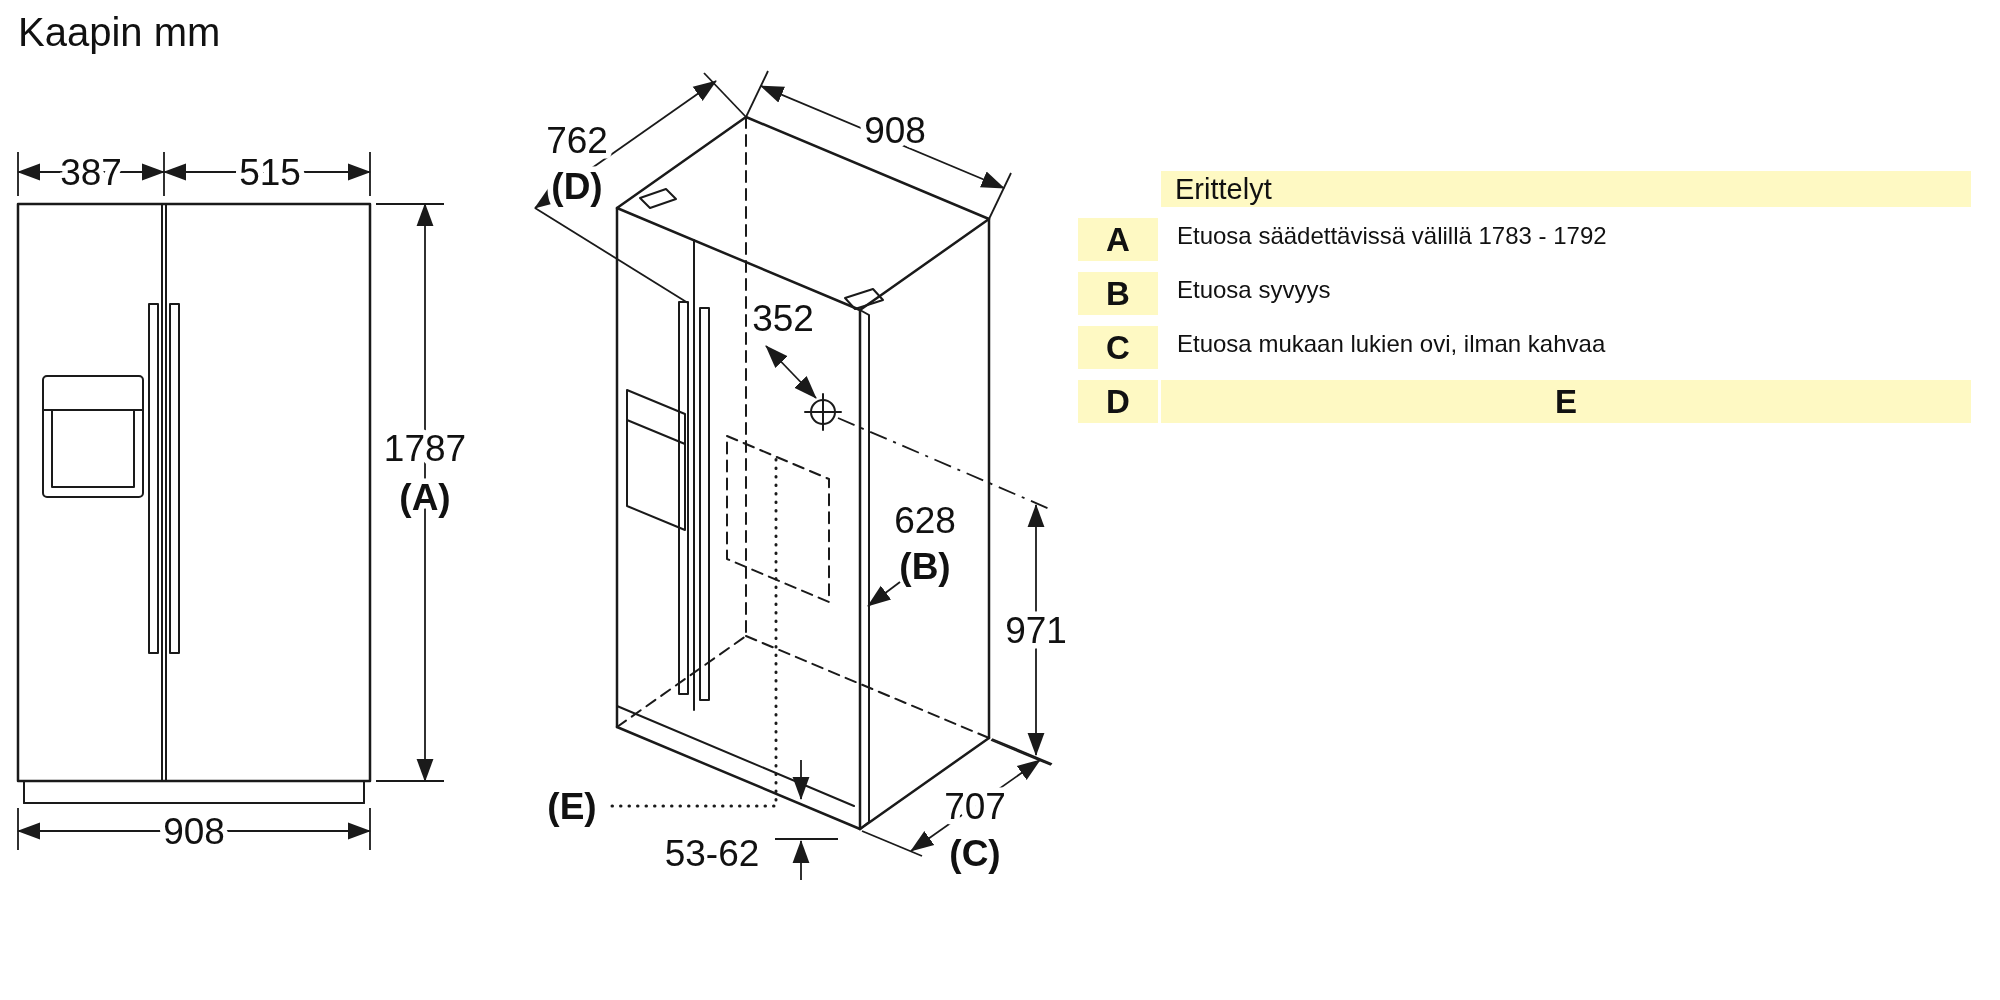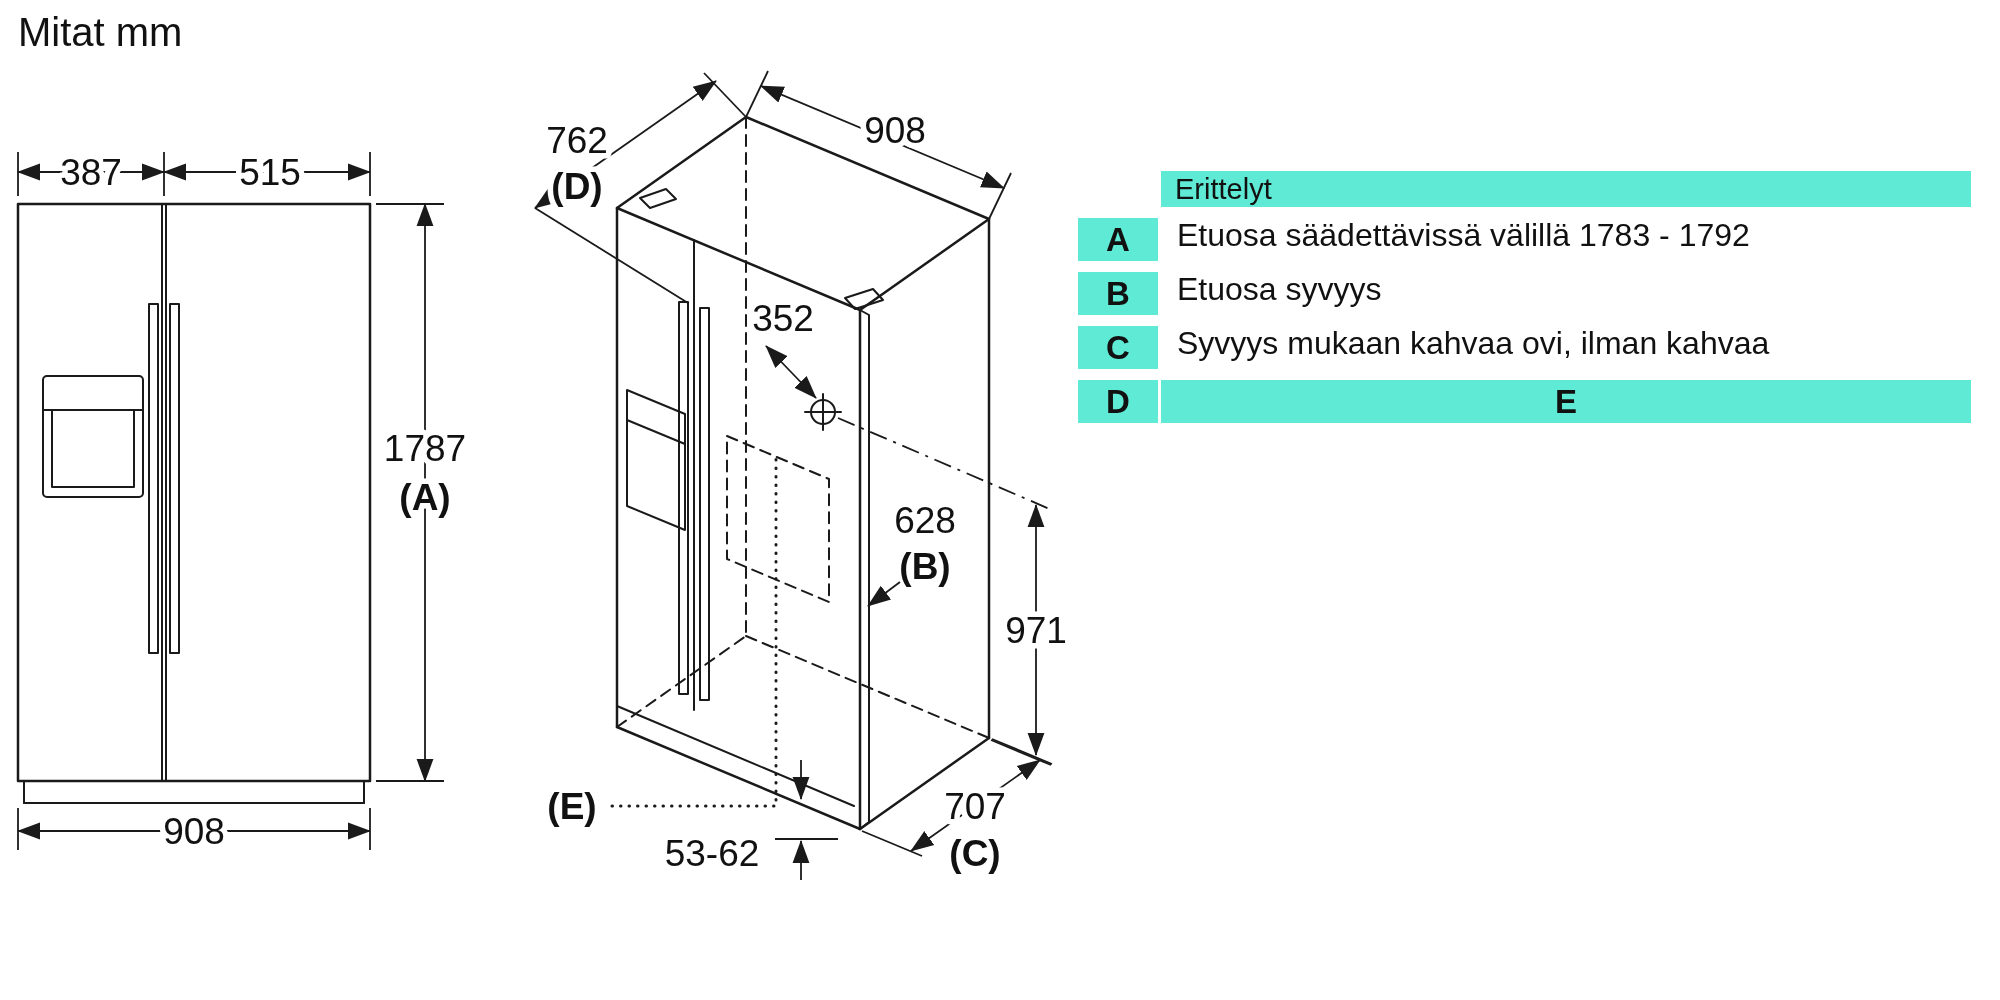--- a/index.html
+++ b/index.html
@@ -13,29 +13,29 @@
   .dash{stroke-dasharray:11 7;}
   .dashdot{stroke-dasharray:18 7 3 7;}
   .dot{stroke-dasharray:0.5 8;stroke-linecap:round;stroke-width:3;}
   .dim{font-family:"Liberation Sans",sans-serif;font-size:37px;fill:#111;text-anchor:middle;
        paint-order:stroke;stroke:#fff;stroke-width:11px;stroke-linejoin:round;}
   .b{font-weight:bold;}
   #ah path{fill:#1a1a1a;stroke:none;}
   .legend{position:absolute;left:1078px;top:163px;width:893px;}
   .grid{display:grid;grid-template-columns:80px 1fr;grid-template-rows:44px repeat(5,51px);gap:3px;}
   .cell{display:flex;align-items:center;}
-  .gray{background:#5eead4;margin-top:8px;}
+  .gray{background:#fef9c3;margin-top:8px;}
   .hdr{padding-left:14px;font-size:29px;}
   .key{justify-content:center;font-size:33px;font-weight:bold;}
-  .txt{padding-left:16px;font-size:32px;}
+  .txt{padding-left:16px;font-size:24px;}
 </style>
 </head>
 <body>
 
-<div class="title">Mitat mm</div>
+<div class="title">Kaapin mm</div>
 
 <svg class="drawing" width="2000" height="1000" viewBox="0 0 2000 1000">
   <defs>
     <marker id="ah" viewBox="0 0 12 10" refX="11.5" refY="5" markerWidth="13" markerHeight="11" orient="auto-start-reverse">
         <path d="M0,0.6 L12,5 L0,9.4 z"></path>
       </marker>
   </defs>
 
   <g>
     <rect class="ln" x="18" y="204" width="352" height="577"></rect>
@@ -162,19 +162,19 @@
     <div class="cell"></div>
     <div class="cell gray hdr">Erittelyt</div>
 
     <div class="cell gray key">A</div>
     <div class="cell txt">Etuosa säädettävissä välillä 1783 - 1792</div>
 
     <div class="cell gray key">B</div>
     <div class="cell txt">Etuosa syvyys</div>
 
     <div class="cell gray key">C</div>
-    <div class="cell txt">Syvyys mukaan kahvaa ovi, ilman kahvaa</div>
+    <div class="cell txt">Etuosa mukaan lukien ovi, ilman kahvaa</div>
 
     <div class="cell gray key">D</div>
 
     <div class="cell gray key">E</div>
   </div>
 </div>
 
 </body></html>

